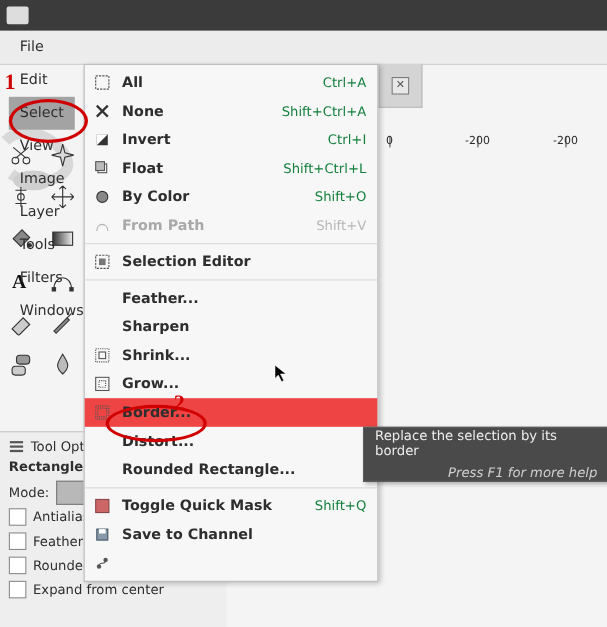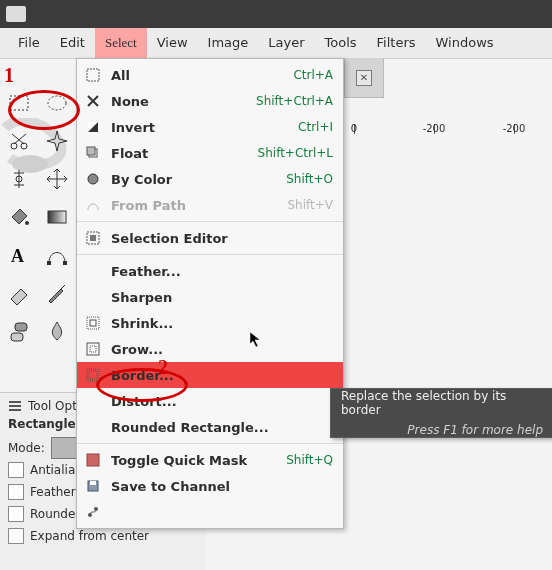--- a/index.html
+++ b/index.html
@@ -37,29 +37,29 @@
   .menubar {
     height: 30px;
     background: #ececec;
     display: flex;
     align-items: flex-start;
     padding-left: 8px;
     gap: 0;
     border-bottom: 1px solid #d0d0d0;
     position: relative;
     z-index: 12;
+    flex-direction: column;
   }
   .menu-item {
     padding: 6px 10px;
     cursor: default;
     line-height: 18px;
   }
   .menu-item.open {
-    background: #fca5a5;
-    font-family: Liberation Serif, serif;
+    background: #a3a3a3;
   }
 
   
   .dropdown {
     position: absolute;
     top: 58px;
     left: 76px;
     width: 268px;
     background: #f7f7f7;
     border: 1px solid #b8b8b8;

